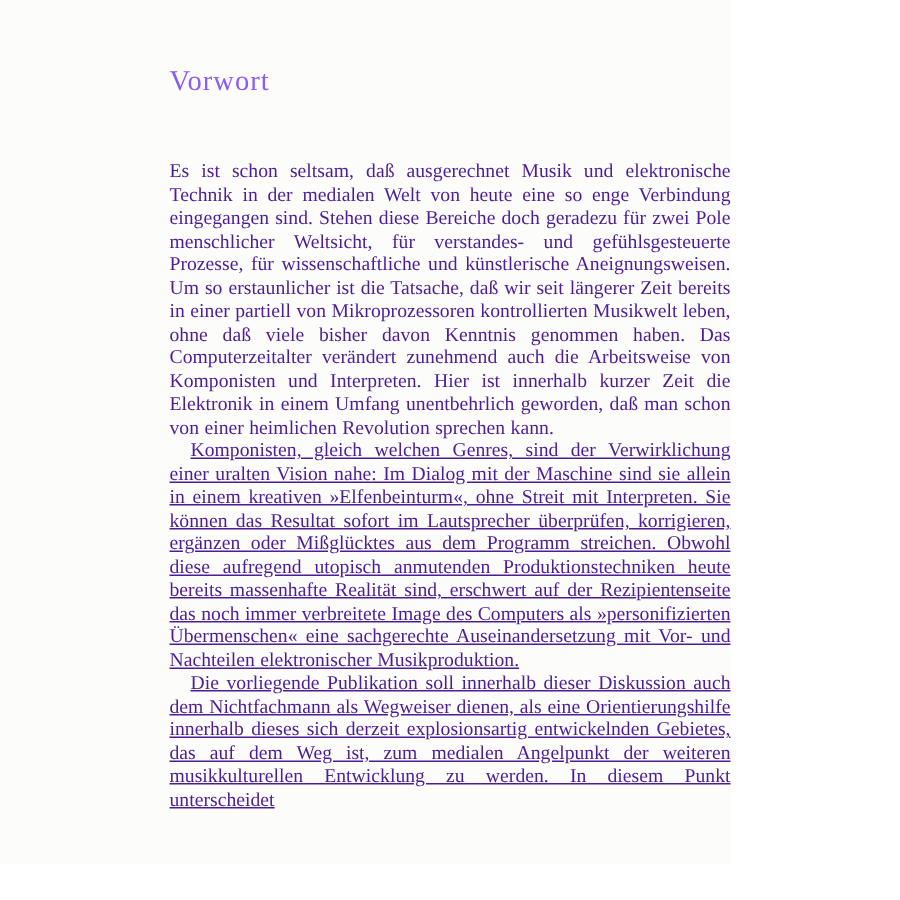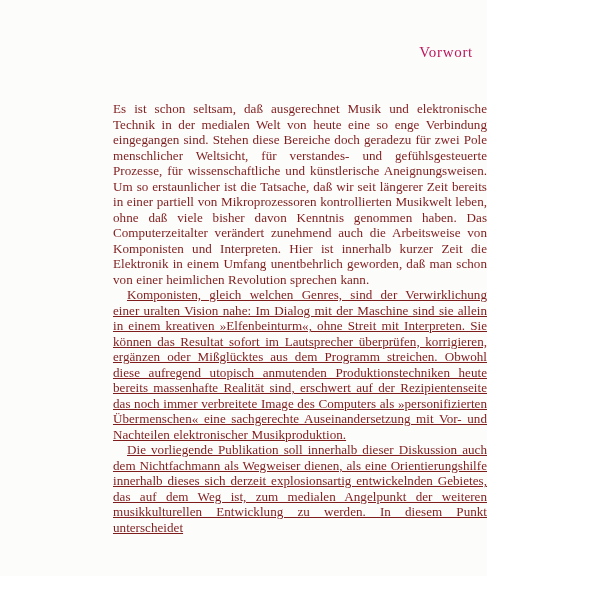--- a/index.html
+++ b/index.html
@@ -24,33 +24,33 @@
   }
 
   .text-block {
     position: absolute;
     left: 113px;
     top: 44px;
     width: 374px;
   }
 
   .chapter-title {
-    font-size: 15px;
-    color: #be185d;
-    text-align: right;
+    font-size: 19px;
+    color: #8b5cf6;
+    text-align: left;
     letter-spacing: 0.7px;
     margin: 0 0 40px 0;
     font-weight: normal;
     padding-right: 14px;
   }
 
   .body-paragraph {
     font-size: 13.1px;
     line-height: 15.52px;
-    color: #7f1d1d;
+    color: #4c1d95;
     text-align: justify;
     text-justify: inter-word;
     margin: 0;
     letter-spacing: 0.02px;
     word-spacing: 0.3px;
     hyphens: manual;
   }
   .body-paragraph + .body-paragraph {
     text-indent: 14px;
     text-decoration: underline;

